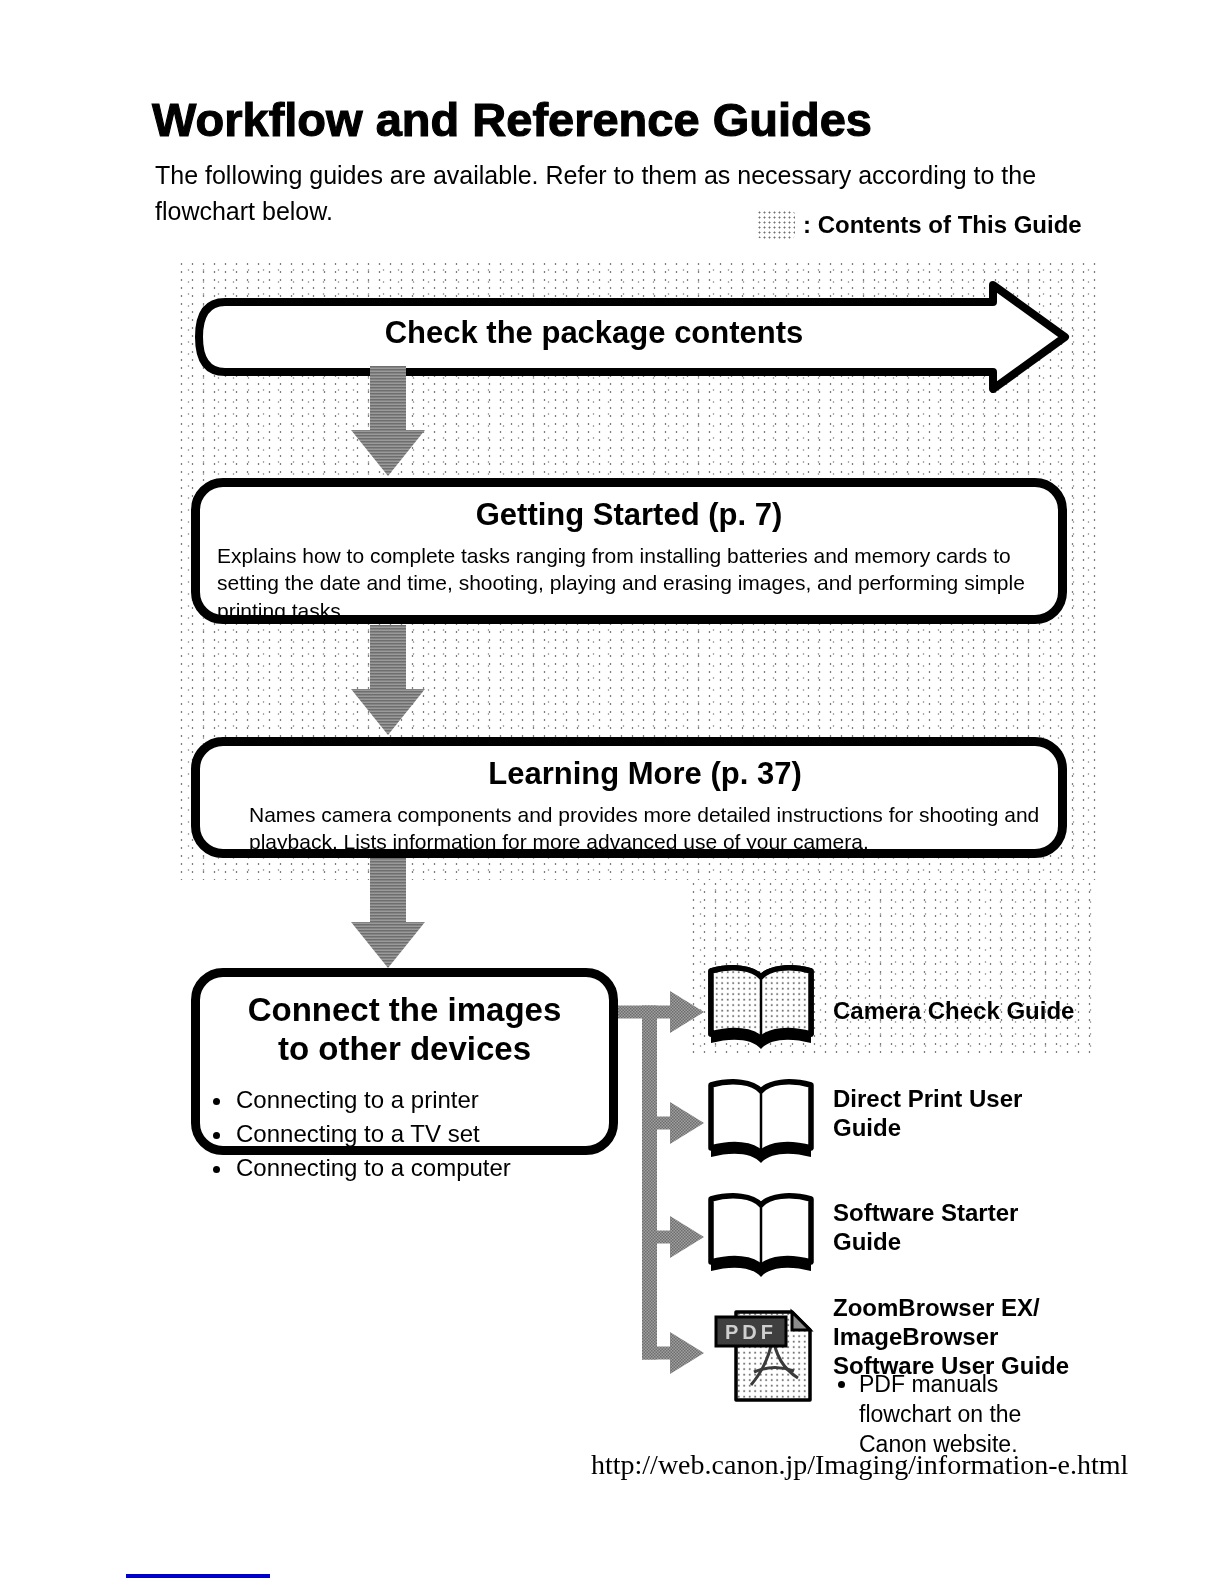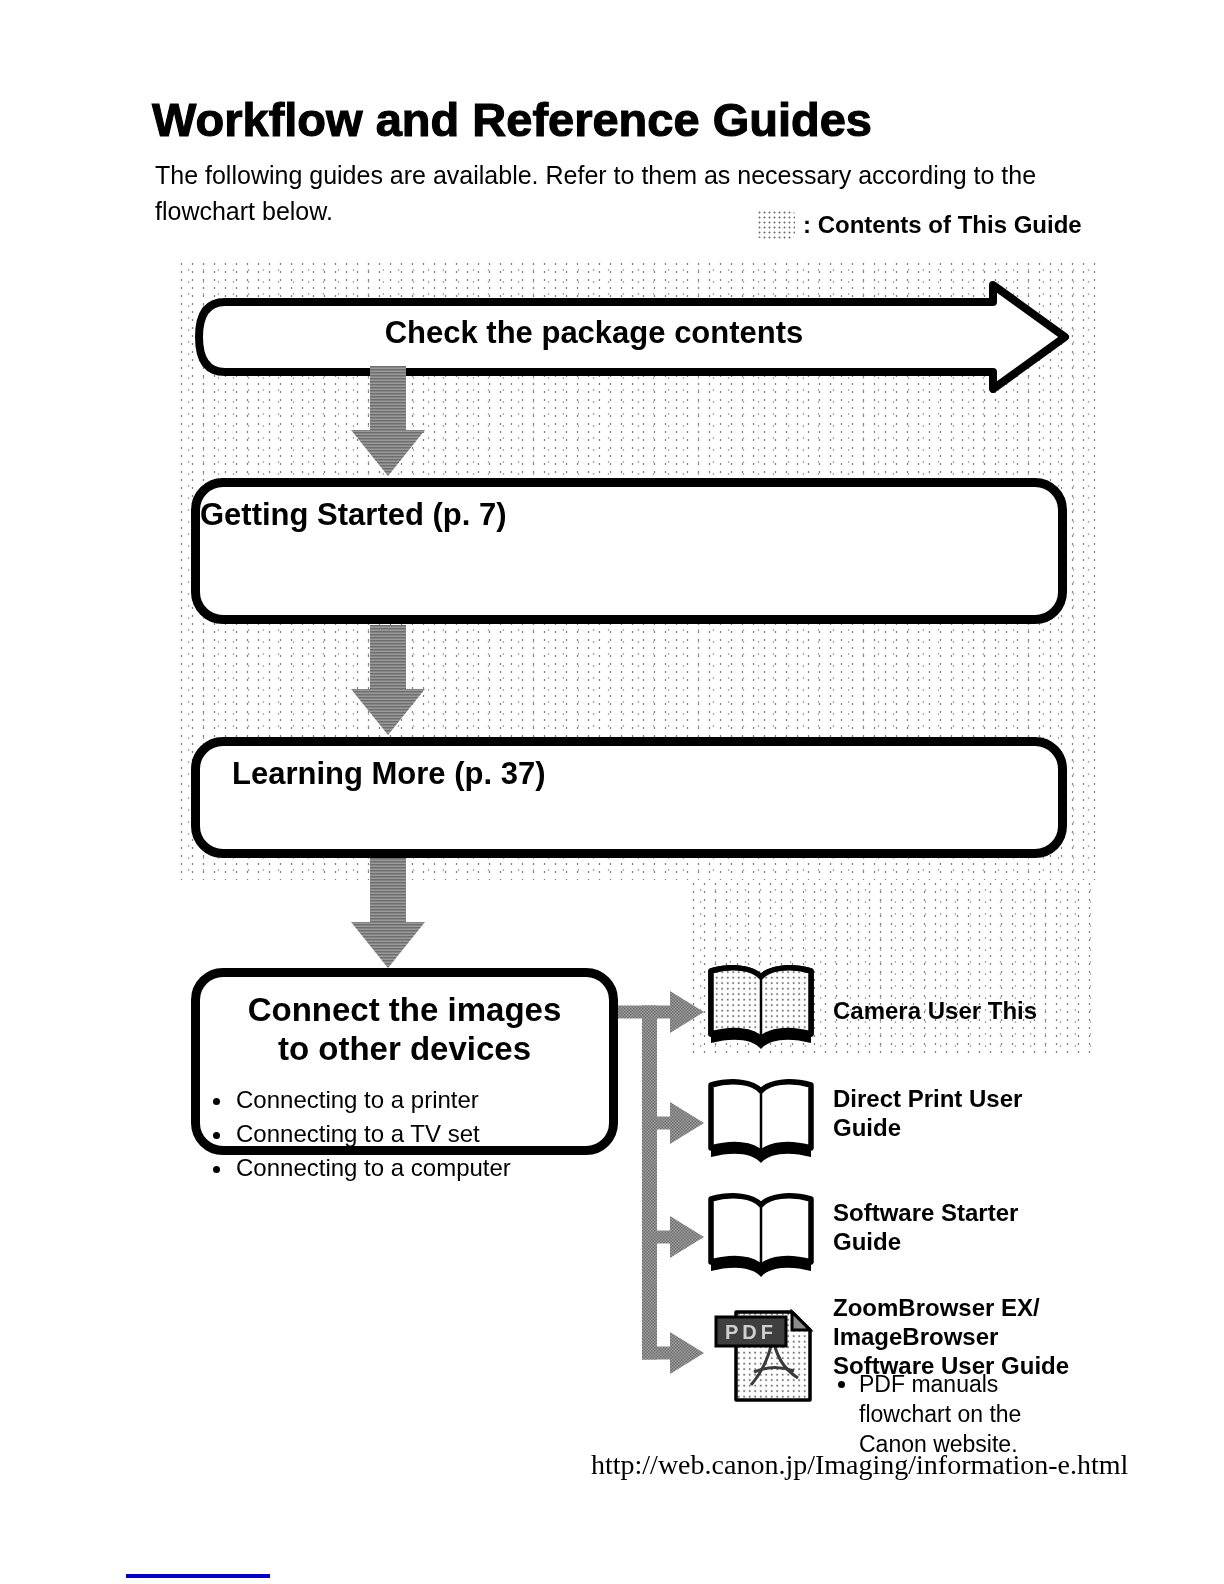--- a/index.html
+++ b/index.html
@@ -43,21 +43,21 @@
     left:199px; top:303px; width:790px; height:60px; position:absolute;
     display:flex; align-items:center; justify-content:center;
     font-size:31px; font-weight:700;
   }
 
   .flowbox {
     position:absolute; background:#fff;
     border:9px solid #000; border-radius:32px;
     box-sizing:border-box;
   }
-  .box-title { text-align:left; font-size:31px; font-weight:700; margin-top:10px; }
+  .box-title { text-align:center; font-size:31px; font-weight:700; margin-top:10px; }
   .box-desc  { font-size:21px; line-height:1.3; margin:9px 16px 0 17px; }
 
   .connect-title { text-align:center; font-size:33px; font-weight:700; line-height:1.18; margin-top:14px; }
   .connect-bullets { margin:14px 0 0 34px; padding:0; font-size:24px; line-height:1.42; }
   .connect-bullets li { padding-left:2px; }
 
   .guide-label { position:absolute; left:833px; font-size:24px; font-weight:700; line-height:1.2; white-space:nowrap; }
 
   .pdf-note { position:absolute; left:833px; top:1370px; margin:0; padding:0 0 0 26px; font-size:23px; line-height:1.3; }
 
@@ -113,24 +113,26 @@
   <rect x="23" y="0" width="36" height="66" fill="url(#grayhatch)"></rect>
   <polygon points="4,64 78,64 41,110" fill="url(#grayhatch)"></polygon>
 </svg>
 <svg class="abs" style="left:347px; top:858px;" width="82" height="110" viewBox="0 0 82 110">
   <rect x="23" y="0" width="36" height="66" fill="url(#grayhatch)"></rect>
   <polygon points="4,64 78,64 41,110" fill="url(#grayhatch)"></polygon>
 </svg>
 
 <div class="flowbox" style="left:191px; top:478px; width:876px; height:146px;">
   <div class="box-title">Getting Started (p. 7)</div>
+  <div class="box-desc">Explains how to complete tasks ranging from installing batteries and memory cards to setting the date and time, shooting, playing and erasing images, and performing simple printing tasks.</div>
 </div>
 
 <div class="flowbox" style="left:191px; top:737px; width:876px; height:121px;padding-left:32px;">
   <div class="box-title">Learning More (p. 37)</div>
+  <div class="box-desc">Names camera components and provides more detailed instructions for shooting and playback. Lists information for more advanced use of your camera.</div>
 </div>
 
 <div class="flowbox" style="left:191px; top:968px; width:427px; height:187px;">
   <div class="connect-title">
     <div>Connect the images</div>
     <div>to other devices</div>
   </div>
   <ul class="connect-bullets">
     <li>Connecting to a printer</li>
     <li>Connecting to a TV set</li>
@@ -173,21 +175,21 @@
   <path d="M22 6 L78 6 L96 24 L96 94 L22 94 Z" fill="url(#pagedots)" stroke="#000" stroke-width="3.5" stroke-linejoin="round"></path>
   <polygon points="78,6 96,24 78,24" fill="#8c8c8c" stroke="#000" stroke-width="3"></polygon>
   <path d="M59 30 C56 50 48 66 37 79" fill="none" stroke="#3a3a3a" stroke-width="3"></path>
   <path d="M59 30 C61 48 68 62 84 72" fill="none" stroke="#3a3a3a" stroke-width="3"></path>
   <path d="M40 66 C54 60 66 60 80 65" fill="none" stroke="#3a3a3a" stroke-width="3"></path>
   <rect x="2" y="11" width="70" height="29" fill="#3f3f3f" stroke="#000" stroke-width="3"></rect>
   <text x="37" y="33" text-anchor="middle" font-size="20" font-weight="700" letter-spacing="4" fill="#cfcfcf">PDF</text>
 </svg>
 
 <div class="guide-label" style="top:997px;">
-  <div>Camera User This</div>
+  <div>Camera Check Guide</div>
 </div>
 <div class="guide-label" style="top:1085px;">
   <div>Direct Print User</div>
   <div>Guide</div>
 </div>
 <div class="guide-label" style="top:1199px;">
   <div>Software Starter</div>
   <div>Guide</div>
 </div>
 <div class="guide-label" style="top:1294px;">

